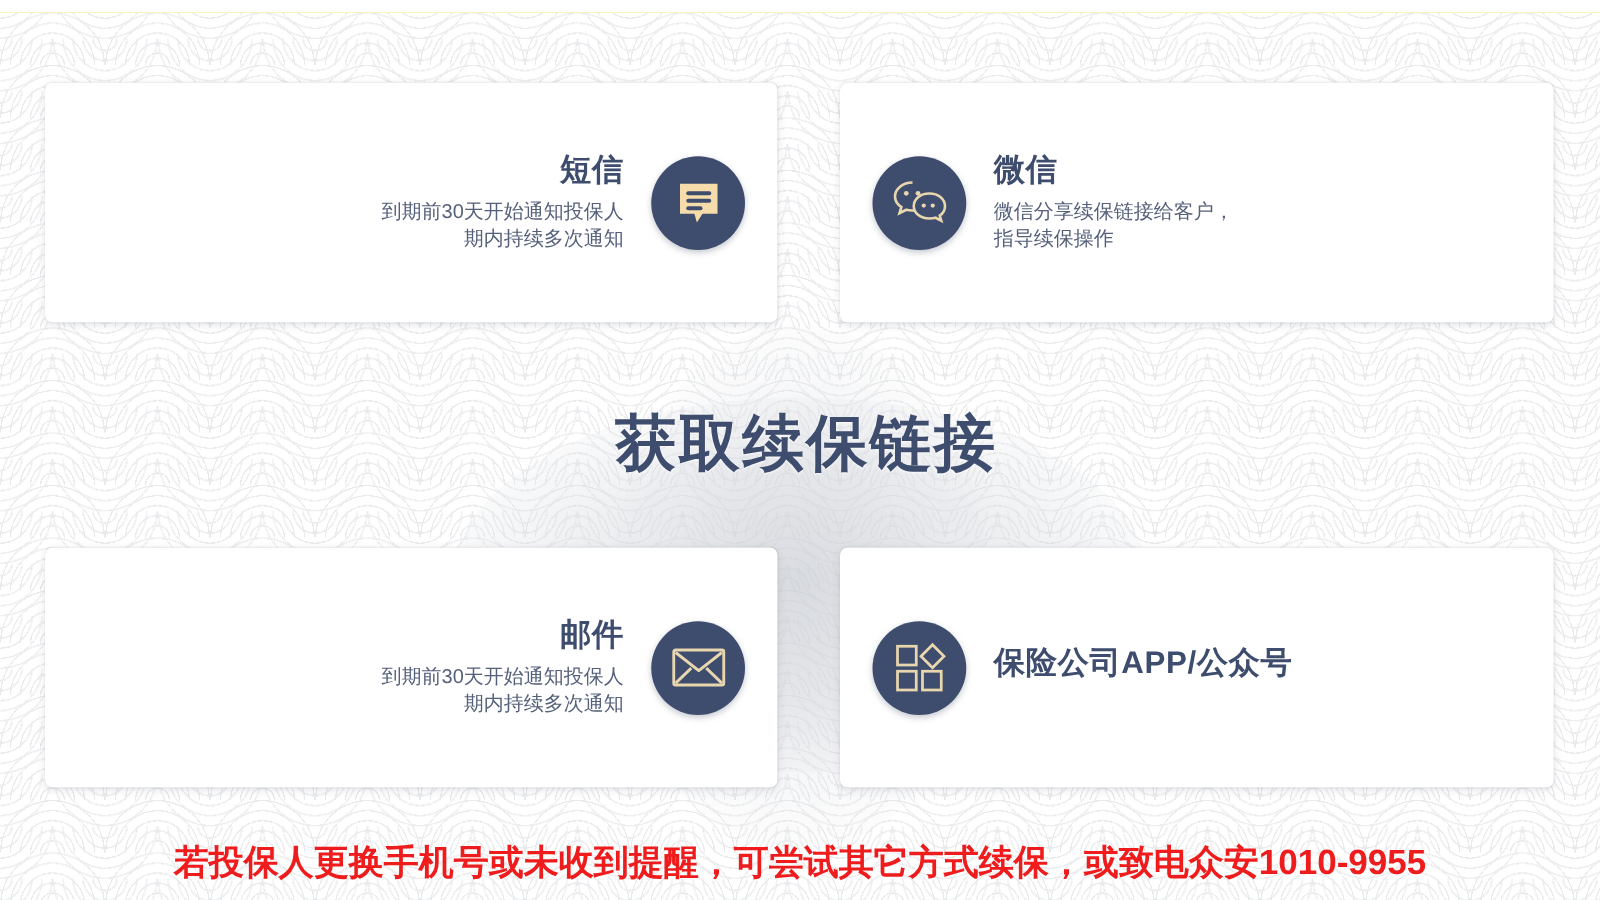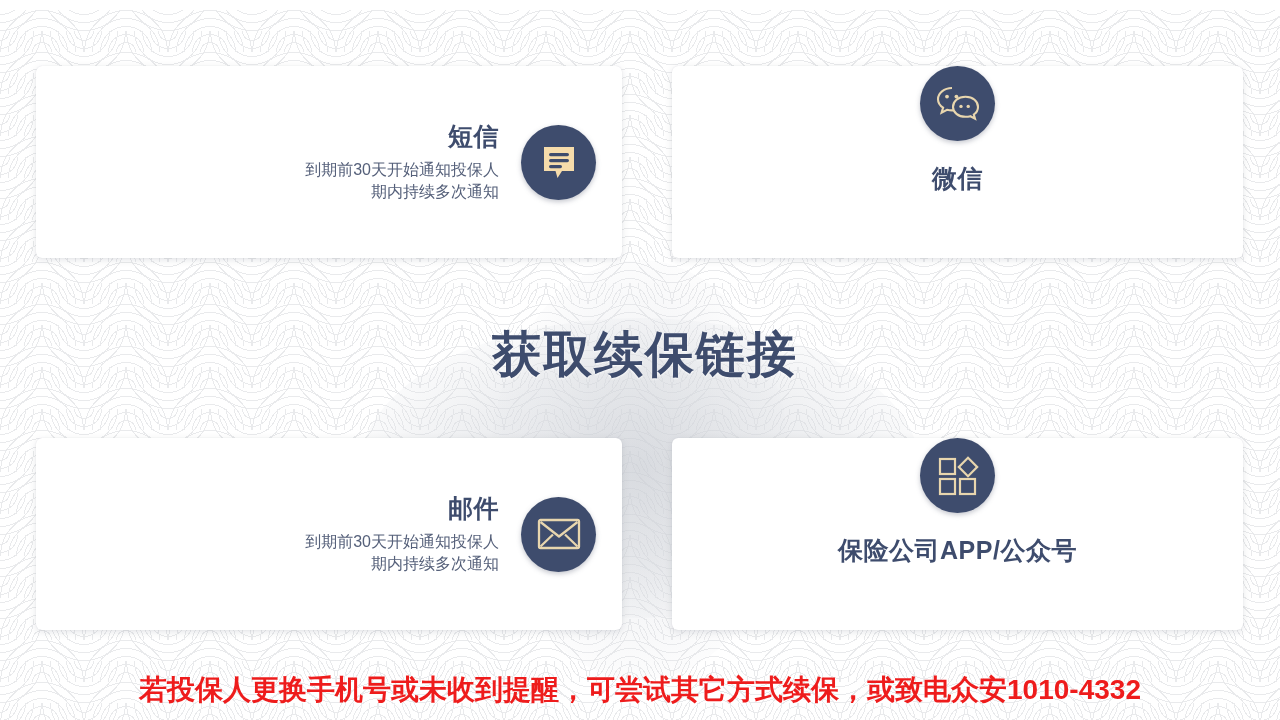--- a/index.html
+++ b/index.html
@@ -58,21 +58,21 @@
   #card-mail  { left:36px;  top:428px; width:586px; height:192px; }
   #card-app   { left:672px; top:428px; width:571px; height:192px;justify-content:flex-end; }
 
   .card-inner{
     display:flex; align-items:center;
     width:100%; height:100%;
     padding:0 26px;
     gap:22px;
   }
   .card-inner.right-icon{ flex-direction:row; }
-  .card-inner.left-icon{ flex-direction:column; }
+  .card-inner.left-icon{ flex-direction:row; }
 
   .card-text{ flex:1 1 auto; }
   .align-right{ text-align:right; }
   .align-left { text-align:left;  }
 
   .card-title{
     font-size:25px;
     font-weight:bold;
     color:#3e4c6d;
     letter-spacing:.5px;
@@ -157,20 +157,22 @@
             <path d="M30.5 13.8 C38 13.8 43 18.4 43 24 C43 27 41.4 29.7 38.8 31.5 L40 35.6 L35.4 33.2 C33.9 33.6 32.3 33.8 30.5 33.8 C23 33.8 18 29.2 18 24 C18 18.4 23 13.8 30.5 13.8 Z"></path>
           </g>
           <circle cx="12" cy="13.6" r="1.9" fill="#e8d6ae"></circle>
           <circle cx="21.4" cy="13.6" r="1.9" fill="#e8d6ae"></circle>
           <circle cx="26" cy="23.4" r="1.7" fill="#e8d6ae"></circle>
           <circle cx="33.2" cy="23.4" r="1.7" fill="#e8d6ae"></circle>
         </svg>
       </div>
       <div class="card-text align-left">
         <div class="card-title">微信</div>
+        <div class="card-desc">微信分享续保链接给客户，
+指导续保操作</div>
       </div>
     </div>
   </div>
 
   <div class="card" id="card-mail">
     <div class="card-inner right-icon">
       <div class="card-text align-right">
         <div class="card-title">邮件</div>
         <div class="card-desc">到期前30天开始通知投保人
 期内持续多次通知</div>
@@ -198,15 +200,15 @@
         </svg>
       </div>
       <div class="card-text align-left">
         <div class="card-title">保险公司APP/公众号</div>
       </div>
     </div>
   </div>
 
   <div id="center-title">获取续保链接</div>
 
-  <div id="footer-note">若投保人更换手机号或未收到提醒，可尝试其它方式续保，或致电众安1010-4332</div>
+  <div id="footer-note">若投保人更换手机号或未收到提醒，可尝试其它方式续保，或致电众安1010-9955</div>
 
 </div>
 
 </body></html>

